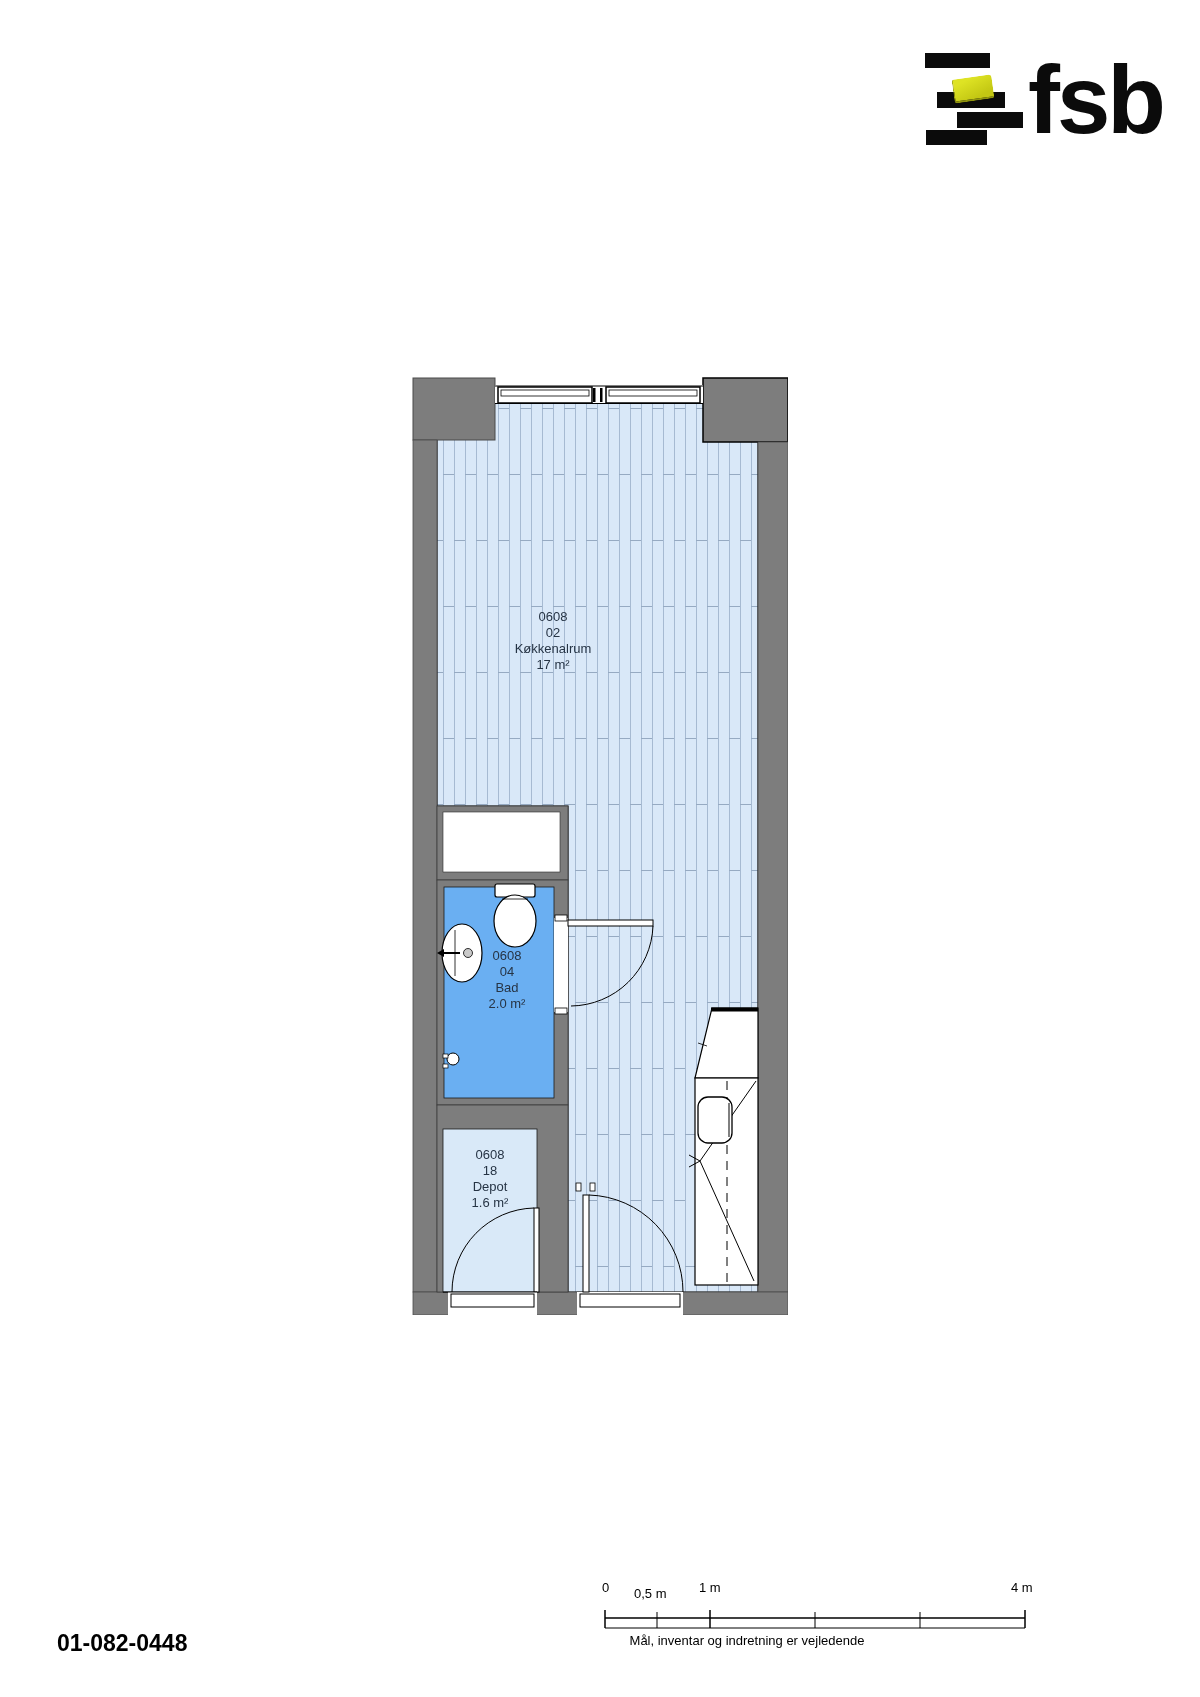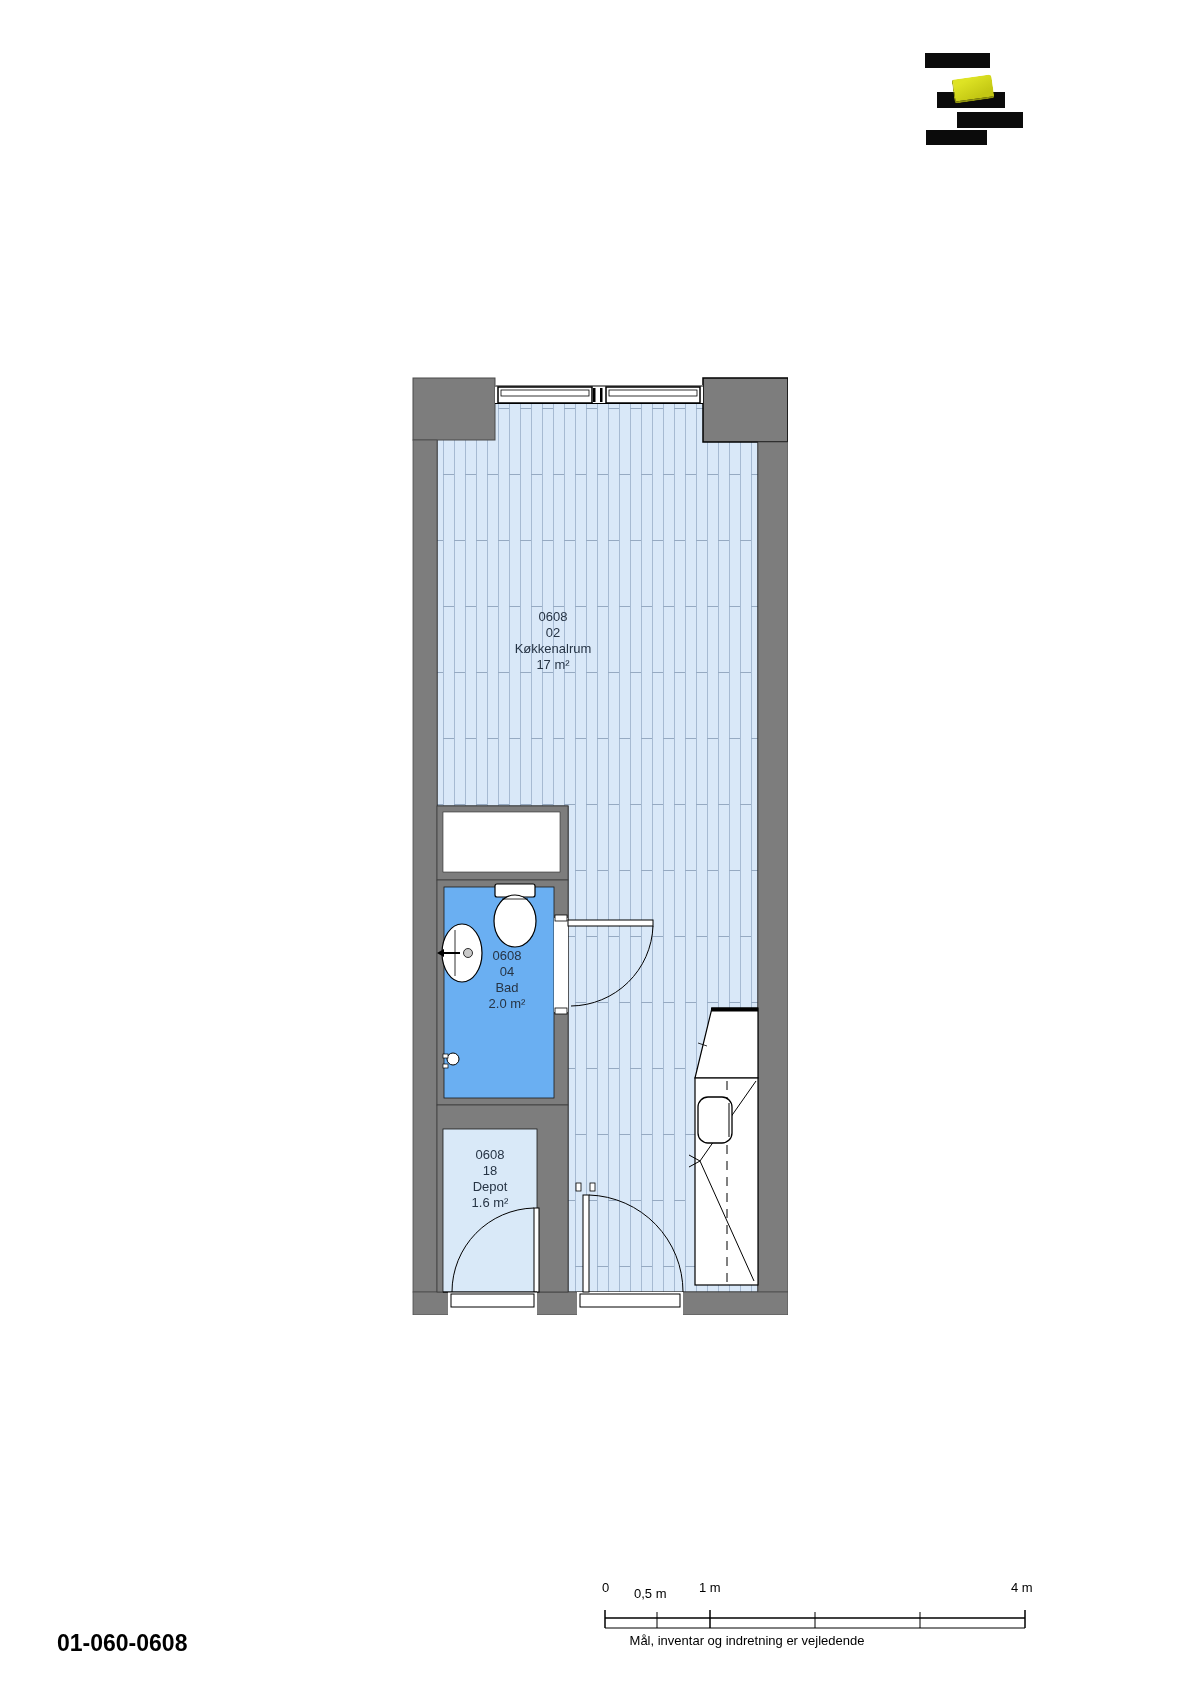--- a/index.html
+++ b/index.html
@@ -43,20 +43,21 @@
 </style>
 </head>
 <body>
 
 <div class="abs logo">
   <div class="bar bar1"></div>
   <div class="bar bar2"></div>
   <div class="brick"></div>
   <div class="bar bar3"></div>
   <div class="bar bar4"></div>
+  <div class="brand">fsb</div>
 </div>
 
 <svg class="abs plan-svg" viewBox="0 0 378 940">
   <defs>
     <pattern id="planks" width="22" height="132" patternUnits="userSpaceOnUse">
       <rect width="22" height="132" fill="#d9e8f8"></rect>
       <path d="M0.5,0 V132 M11.5,0 V132" stroke="#a6bad2" stroke-width="1"></path>
       <path d="M0,33.5 H11 M11,99.5 H22" stroke="#96aac2" stroke-width="1"></path>
     </pattern>
   </defs>
@@ -182,21 +183,21 @@
     <text class="room-label" x="97" y="633">2.0 m²</text>
   </g>
   <g>
     <text class="room-label" x="80" y="784">0608</text>
     <text class="room-label" x="80" y="800">18</text>
     <text class="room-label" x="80" y="816">Depot</text>
     <text class="room-label" x="80" y="832">1.6 m²</text>
   </g>
 </svg>
 
-<div class="abs drawing-number">01-060-0608</div>
+<div class="abs drawing-number">01-082-0448</div>
 
 <svg class="abs scalebar-svg" viewBox="0 0 460 76">
   <text class="scale-label" x="4" y="16">0</text>
   <text class="scale-label" x="36" y="22">0,5 m</text>
   <text class="scale-label" x="101" y="16">1 m</text>
   <text class="scale-label" x="413" y="16">4 m</text>
 
   <g stroke="#000">
     <line x1="7" y1="42" x2="427" y2="42" stroke-width="1.5"></line>
     <line x1="7" y1="52" x2="427" y2="52" stroke-width="1"></line>

